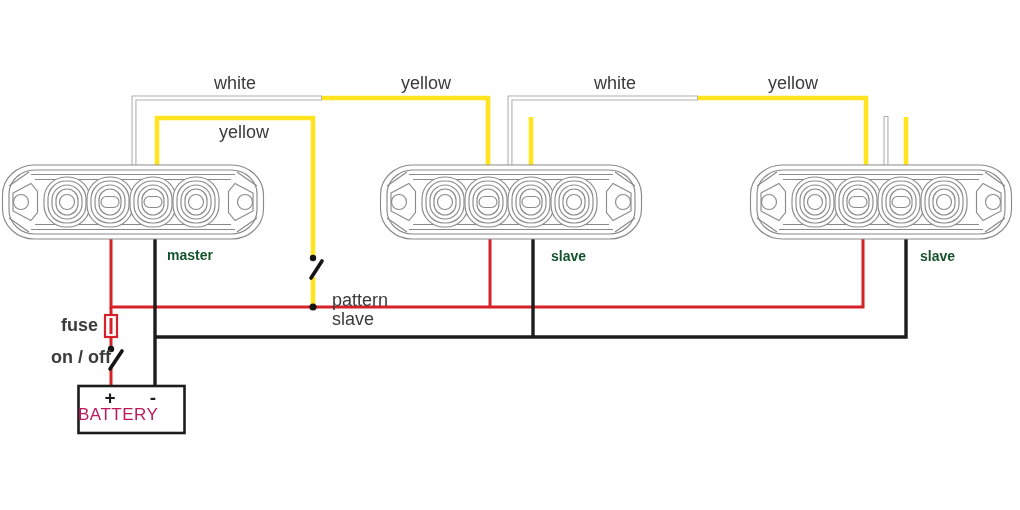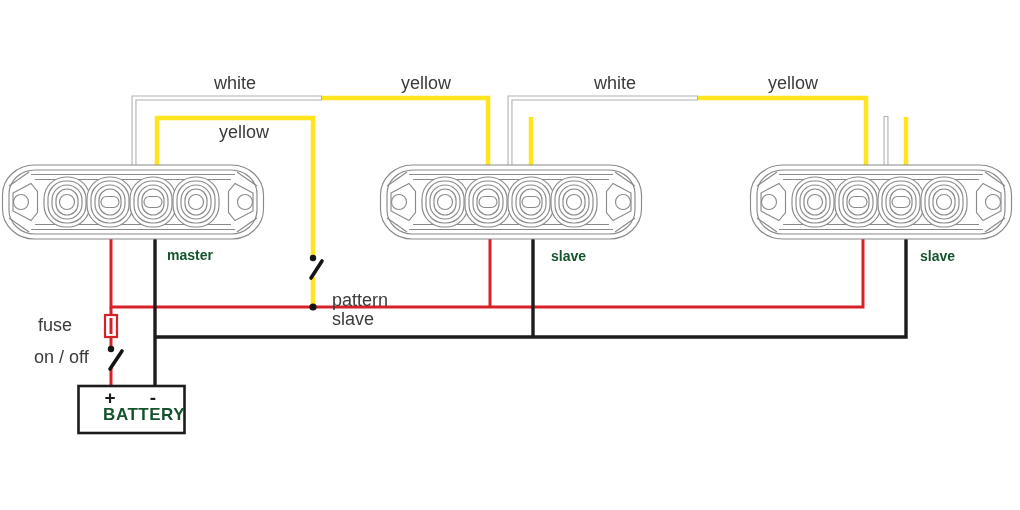--- a/index.html
+++ b/index.html
@@ -3,23 +3,23 @@
 <meta charset="utf-8">
 <style>
   html,body{margin:0;padding:0;background:#ffffff;}
   .stage{
     position:relative;width:1020px;height:510px;background:#ffffff;overflow:hidden;
     font-family:"Liberation Sans","DejaVu Sans",sans-serif;color:var(--text,#3b3b3b);
   }
   .stage svg{position:absolute;left:0;top:0;}
   .lbl{position:absolute;font-size:18px;line-height:1.05;white-space:pre;color:var(--text,#3b3b3b);}
   .lbl.center{text-align:right;}
-  .lbl.right{text-align:left;}
+  .lbl.right{text-align:right;font-weight:bold;}
   .lbl.bold{font-weight:bold;color:#14532d;font-size:14px;}
-  .battery-text{font-weight:bold;color:#14532d;font-size:17px;letter-spacing:.5px;text-align:right;}
+  .battery-text{font-weight:normal;color:#be185d;font-size:17px;letter-spacing:.5px;text-align:left;}
   .term{position:absolute;font-size:19px;color:#1c1c1c;text-align:center;font-weight:bold;}
   
   .w-yellow{stroke:var(--yellow,#ffe41f);stroke-width:4.6;fill:none;}
   .w-red{stroke:var(--red,#d62128);stroke-width:3;fill:none;}
   .w-black{stroke:var(--black,#1c1c1c);stroke-width:3.4;fill:none;}
   .w-white-outer{stroke:var(--gray,#b0b0b0);stroke-width:5;fill:none;}
   .w-white-inner{stroke:#ffffff;stroke-width:2.8;fill:none;}
   .art{stroke:var(--art,#8a8a8a);stroke-width:1.15;fill:none;}
   .dot{fill:#151515;}
   .lever{stroke:#151515;stroke-width:3.6;stroke-linecap:round;}

